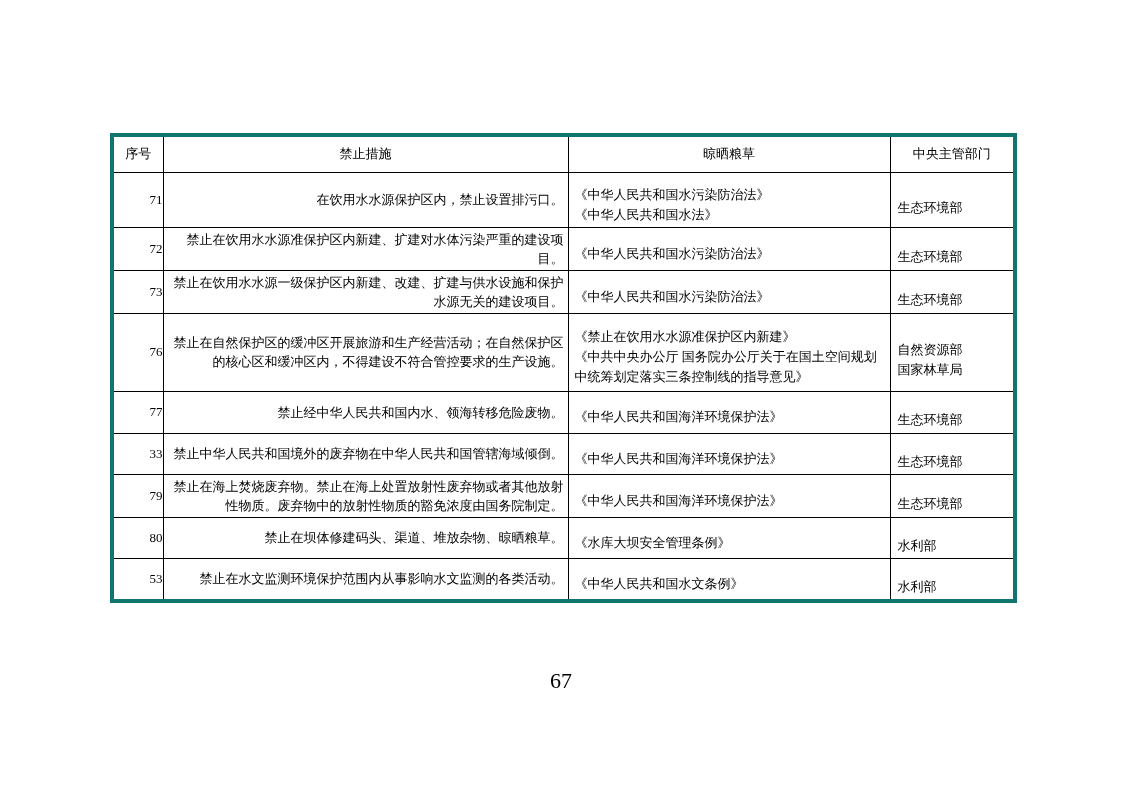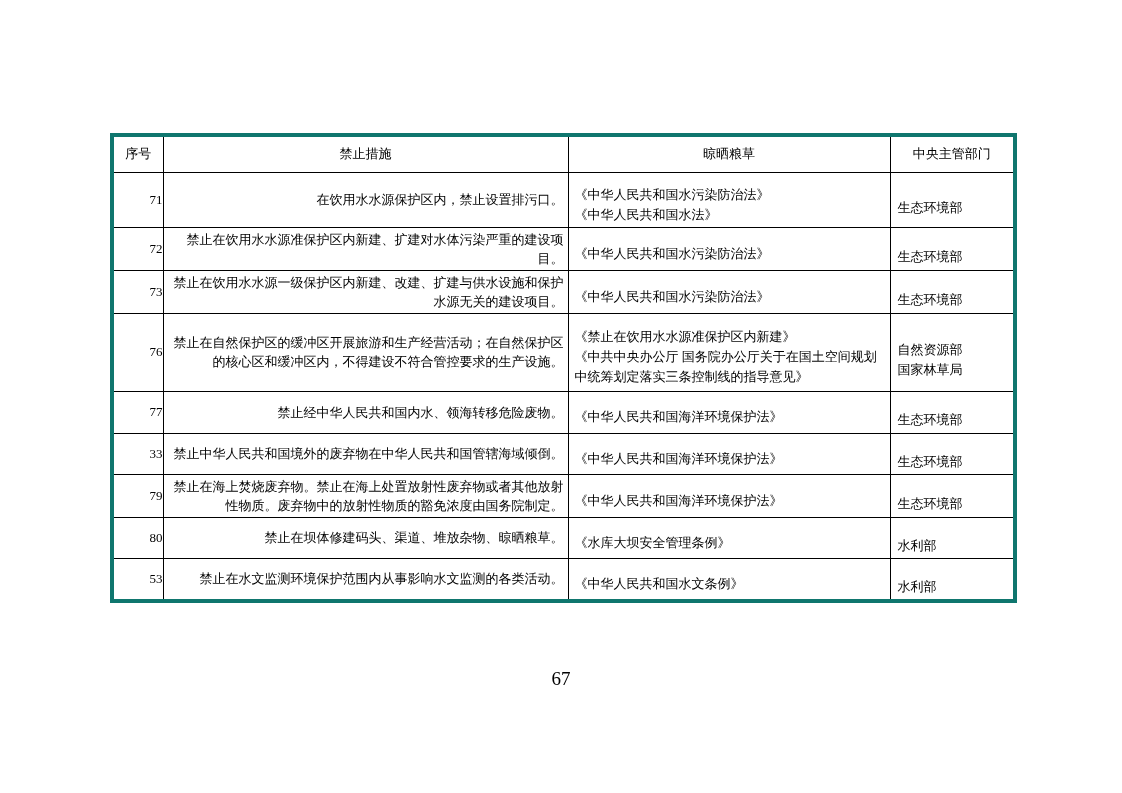--- a/index.html
+++ b/index.html
@@ -63,21 +63,21 @@
   tr.h42 { height: 42px; margin-left: 20px; }
   tr.h43 { height: 43px; margin-top: 28px; }
   tr.h47 { height: 47px; }
   tr.h78 { height: 78px; }
   .page-number {
     position: absolute;
     top: 668px;
     left: 0;
     width: 1122px;
     text-align: center;
-    font-size: 19px;
+    font-size: 22px;
     font-family: "Liberation Serif", "DejaVu Serif", serif;
   }
 </style>
 </head>
 <body>
 
 <div class="page">
 
   <table class="reg-table">
     <colgroup>

